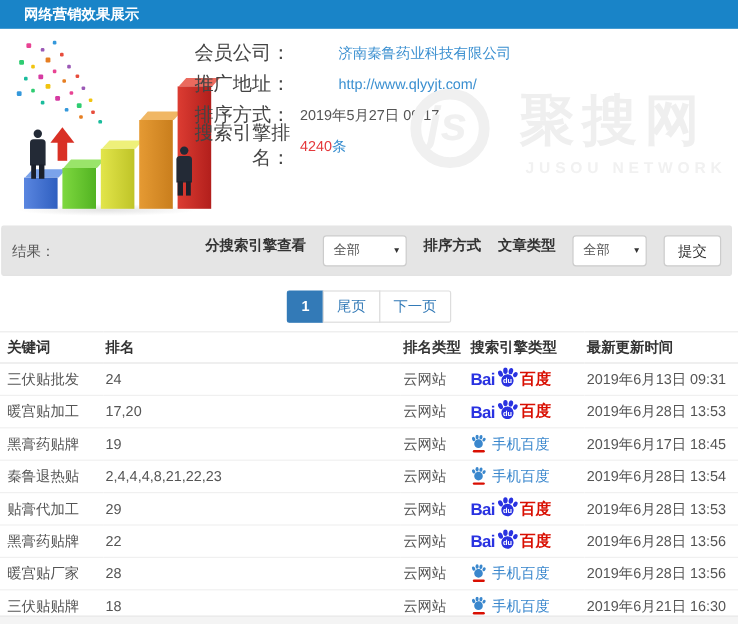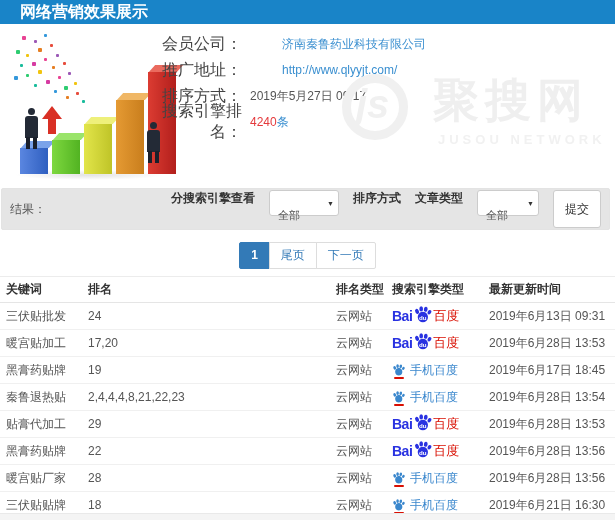--- a/index.html
+++ b/index.html
@@ -2,21 +2,21 @@
 <html><head>
 <meta charset="utf-8">
 <style>
   * { margin:0; padding:0; box-sizing:border-box; }
   html,body { background:#fff; }
   body { font-family:"Liberation Sans","DejaVu Sans",sans-serif; }
   #app { position:relative; width:615px; height:520px; background:#fff; overflow:hidden; }
 
   
   .topbar { position:absolute; left:0; top:0; width:615px; height:24px; background:#1984c8; }
-  .topbar .title { color:#fff; font-size:16px; font-weight:bold; line-height:24px; padding-left:20px; }
+  .topbar .title { color:#fff; font-size:12px; font-weight:bold; line-height:24px; padding-left:20px; }
 
   
   .illus { position:absolute; left:8px; top:30px; width:172px; height:150px; }
   .bar { position:absolute; bottom:6px; }
   .bar .face { position:absolute; left:0; bottom:0; width:28px; }
   .bar .top { position:absolute; left:4px; width:28px; height:7px; transform:skewX(-42deg); }
   .bar-shadow { position:absolute; left:6px; bottom:0; width:150px; height:10px; background:radial-gradient(ellipse at center, #e3e3e3 0%, rgba(255,255,255,0) 70%); }
   .arrow-stem { position:absolute; background:#d93025; }
   .arrow-head { position:absolute; width:0; height:0; border-left:10px solid transparent; border-right:10px solid transparent; border-bottom:13px solid #d93025; }
   .man { position:absolute; }
@@ -42,23 +42,23 @@
   .wm-name { position:absolute; left:95px; top:0px; font-size:46px; font-weight:bold; color:#efefef; letter-spacing:6px; white-space:nowrap; }
   .wm-sub { position:absolute; left:100px; top:62px; font-size:13px; font-weight:bold; color:#f1f1f1; letter-spacing:4px; white-space:nowrap; }
 
   
   .filterbar { position:absolute; left:1px; top:188px; width:609px; height:42px; background:#e5e5e5;
                border:1px solid #e3e3e3; border-radius:2px; display:flex; align-items:center; padding:0 8px; }
   .result-label { font-size:12px; color:#555; }
   .filter-right { margin-left:auto; display:flex; align-items:flex-start; gap:14px; }
   .f-label { font-size:12px; font-weight:bold; color:#333; white-space:nowrap; }
   .f-select { position:relative; height:26px; background:#fff; border:1px solid #ccc; border-radius:3px;
-              font-size:11px; color:#555; line-height:24px; padding:12px 16px 0 8px; white-space:nowrap; cursor:pointer; }
+              font-size:11px; color:#555; line-height:24px; padding:0 16px 0 8px; white-space:nowrap; cursor:pointer; }
   .f-select::after { content:"▼"; position:absolute; right:4px; top:0; font-size:7px; color:#333; line-height:25px; }
-  .f-submit { height:38px; padding:0 11px; background:#fff; border:1px solid #ccc; border-radius:3px;
+  .f-submit { height:26px; padding:0 11px; background:#fff; border:1px solid #ccc; border-radius:3px;
               font-size:12px; color:#333; cursor:pointer; font-family:inherit; }
 
   
   .pager { position:absolute; left:0; top:242px; width:615px; display:flex; justify-content:center; }
   .pg { height:27px; line-height:25px; font-size:12px; border:1px solid #ddd; background:#fff; color:#337ab7;
         padding:0 11px; margin-left:-1px; cursor:pointer; }
   .pg.active { background:#337ab7; border-color:#337ab7; color:#fff; font-weight:bold; cursor:default; }
   .pg:first-child { margin-left:0; border-radius:2px 0 0 2px; }
   .pg:last-child { border-radius:0 2px 2px 0; }
 
@@ -68,22 +68,22 @@
                    border-top:1px solid #ececec; border-bottom:1px solid #e5e5e5; }
   .rank-table td { font-size:12px; color:#555; height:27px; border-bottom:1px solid #f0f0f0; }
   .rank-table th, .rank-table td { padding:0 2px; overflow:hidden; white-space:nowrap; }
   .rank-table .pad { padding-left:6px; }
   .c-rank { color:#5b9bd5; cursor:pointer; }
 
   
   .logo-baidu { display:inline-flex; align-items:center; }
   .logo-baidu .bai { color:#2932e1; font-weight:bold; font-size:14px; letter-spacing:-0.5px; }
   .logo-baidu svg { margin:0 0 3px 1px; }
-  .logo-baidu .bd-cn { color:#d90f02; font-weight:normal; font-size:13px; margin-left:1px; }
-  .logo-mobile { display:inline-flex; align-items:flex-end; }
+  .logo-baidu .bd-cn { color:#d90f02; font-weight:bold; font-size:13px; margin-left:1px; }
+  .logo-mobile { display:inline-flex; align-items:flex-start; }
   .logo-mobile .paw-wrap { display:inline-flex; flex-direction:column; align-items:center; margin-right:5px; }
   .logo-mobile .m-underline { width:10px; height:2px; background:#d90f02; margin-top:1px; border-radius:1px; }
   .logo-mobile .m-label { color:#3a87cd; font-size:12px; }
 
   
   .footer-strip { position:absolute; left:0; bottom:0; width:615px; height:7px; background:#f4f4f4; border-top:1px solid #e9e9e9; }
 </style>
 </head>
 <body>
 

